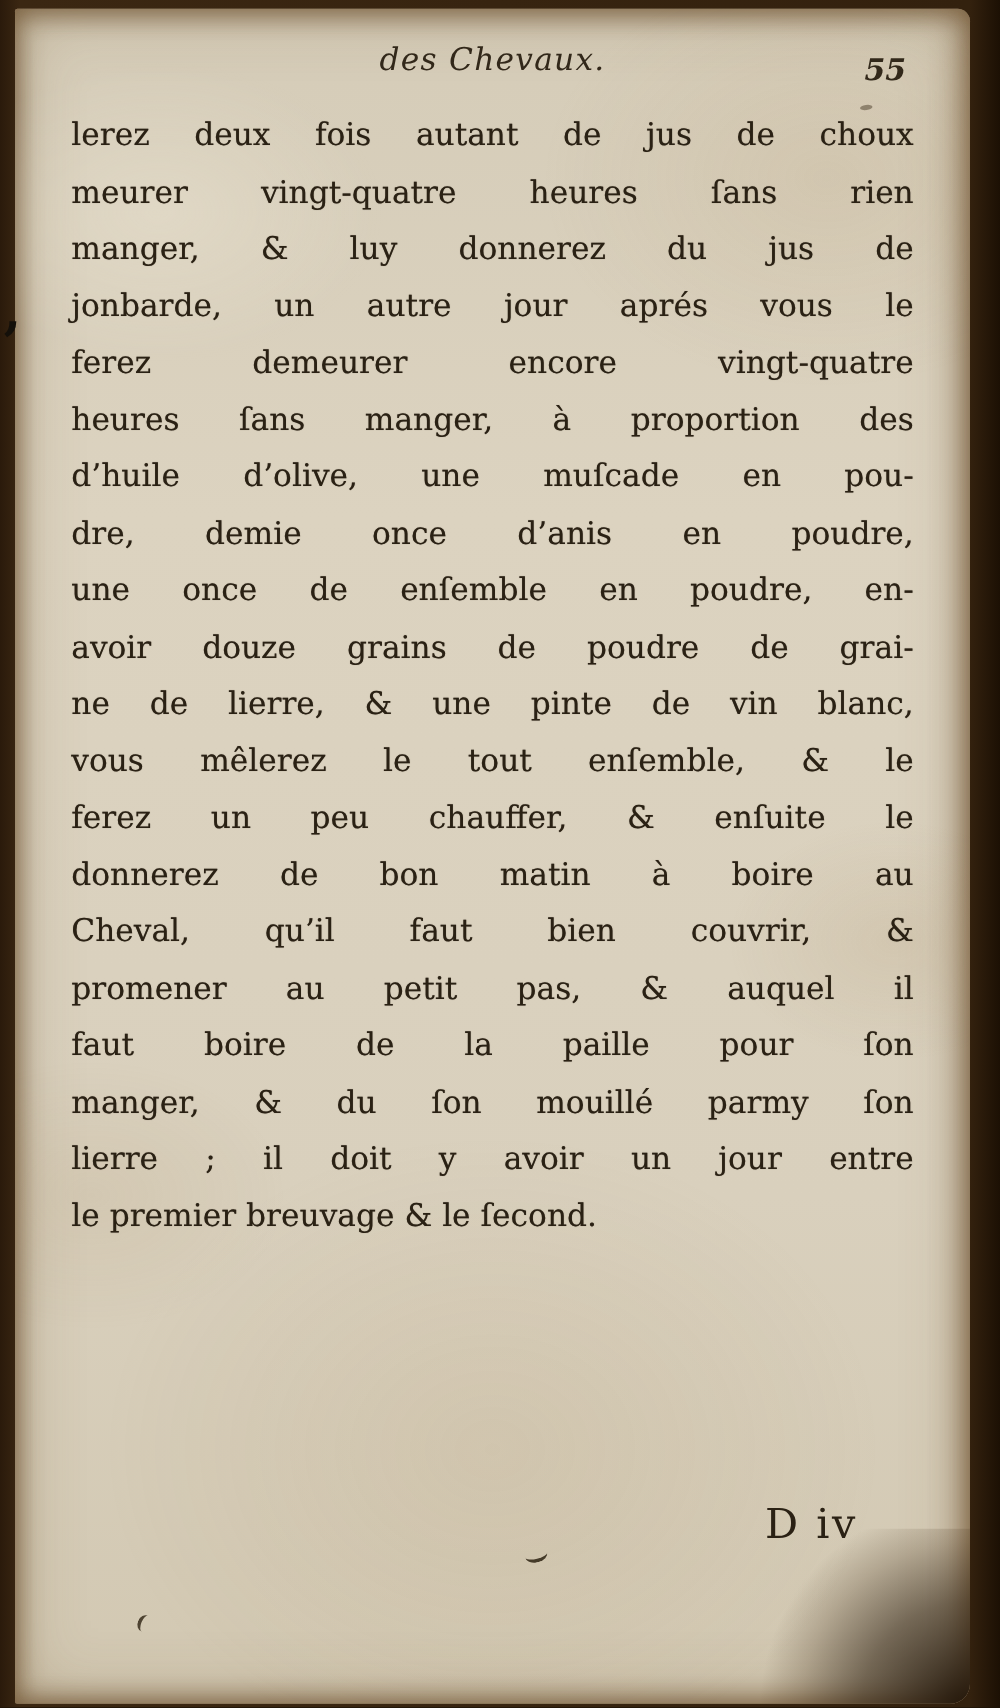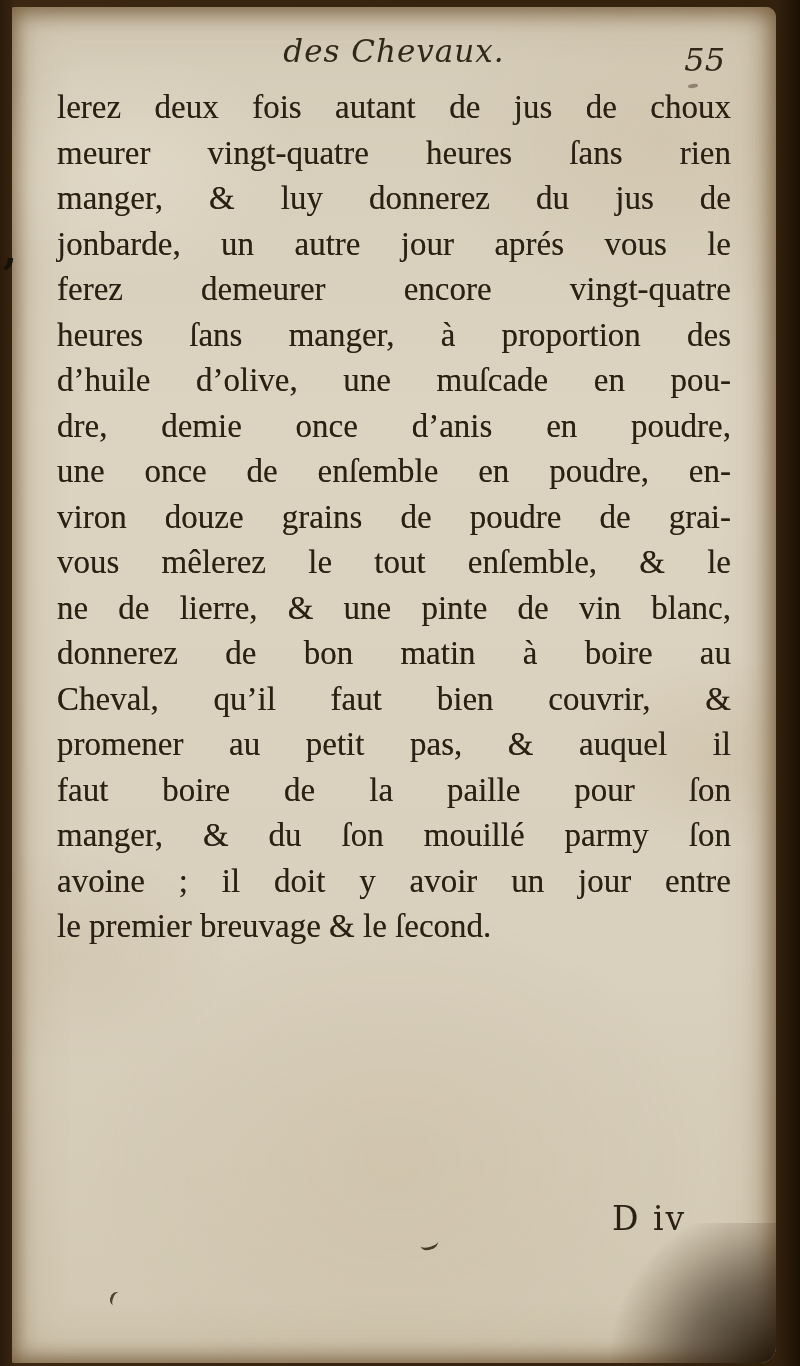--- a/index.html
+++ b/index.html
@@ -73,45 +73,45 @@
     right: 45px;
     top: 26px;
     height: 50px;
     z-index: 3;
     color: #2c2315;
   }
 
   .running-title {
     text-align: center;
     font-style: italic;
-    font-size: 31px;
+    font-size: 25px;
     letter-spacing: 1px;
     color: #32281a;
   }
 
   .page-number {
     position: absolute;
     right: 6px;
     top: 8px;
     font-style: italic;
-    font-size: 32px;
+    font-size: 24px;
     color: #32281a;
+    font-weight: bold;
   }
 
   .text-block {
     position: absolute;
     left: 45px;
     right: 45px;
     top: 78px;
     z-index: 3;
     color: #2a2114;
-    font-size: 33px;
+    font-size: 25px;
     line-height: 45.5px;
     text-shadow: 0 0 0.6px rgba(42, 33, 20, 0.55);
-    font-family: Liberation Serif, serif;
   }
 
   .line {
     text-align: justify;
     text-align-last: justify;
     text-justify: inter-word;
     white-space: normal;
   }
 
   .line.last {
@@ -189,29 +189,30 @@
     <div class="text-block">
       <div class="line">lerez deux fois autant de jus de choux</div>
       <div class="line">meurer vingt-quatre heures ſans rien</div>
       <div class="line">manger, &amp; luy donnerez du jus de</div>
       <div class="line">jonbarde, un autre jour aprés vous le</div>
       <div class="line">ferez demeurer encore vingt-quatre</div>
       <div class="line">heures ſans manger, à proportion des</div>
       <div class="line">d’huile d’olive, une muſcade en pou-</div>
       <div class="line">dre, demie once d’anis en poudre,</div>
       <div class="line">une once de enſemble en poudre, en-</div>
-      <div class="line">viron douze grains de poudre de grai-</div>
+      <div class="line">avoir douze grains de poudre de grai-</div>
+      <div class="line">ne de lierre, &amp; une pinte de vin blanc,</div>
       <div class="line">vous mêlerez le tout enſemble, &amp; le</div>
-      <div class="line">ne de lierre, &amp; une pinte de vin blanc,</div>
+      <div class="line">ferez un peu chauffer, &amp; enſuite le</div>
       <div class="line">donnerez de bon matin à boire au</div>
       <div class="line">Cheval, qu’il faut bien couvrir, &amp;</div>
       <div class="line">promener au petit pas, &amp; auquel il</div>
       <div class="line">faut boire de la paille pour ſon</div>
       <div class="line">manger, &amp; du ſon mouillé parmy ſon</div>
-      <div class="line">avoine ; il doit y avoir un jour entre</div>
+      <div class="line">lierre ; il doit y avoir un jour entre</div>
       <div class="line last">le premier breuvage &amp; le ſecond.</div>
     </div>
 
     <div class="signature">D iv</div>
 
     <div class="corner-stain"></div>
   </div>
 
   <div class="margin-mark">,</div>
 

